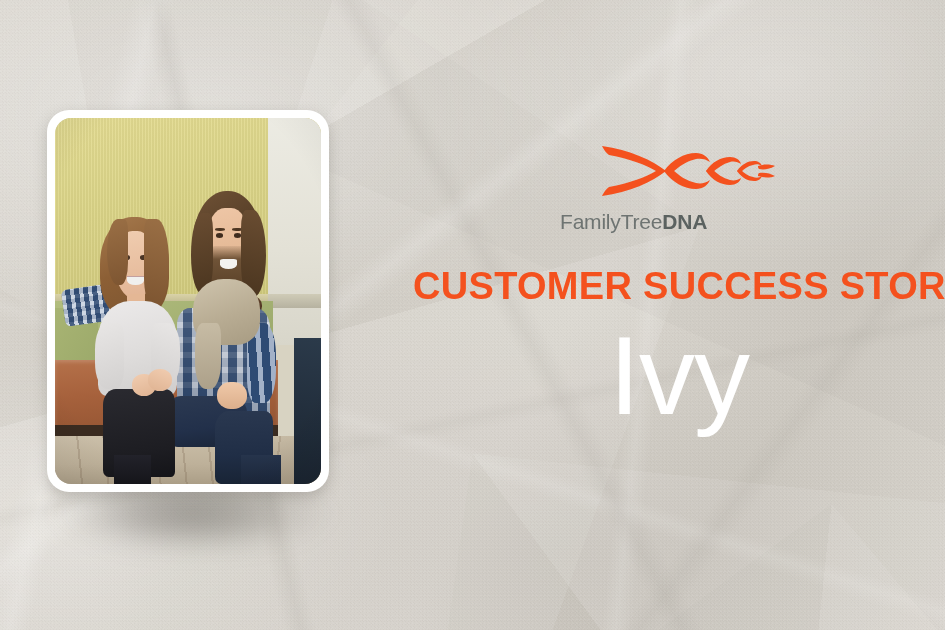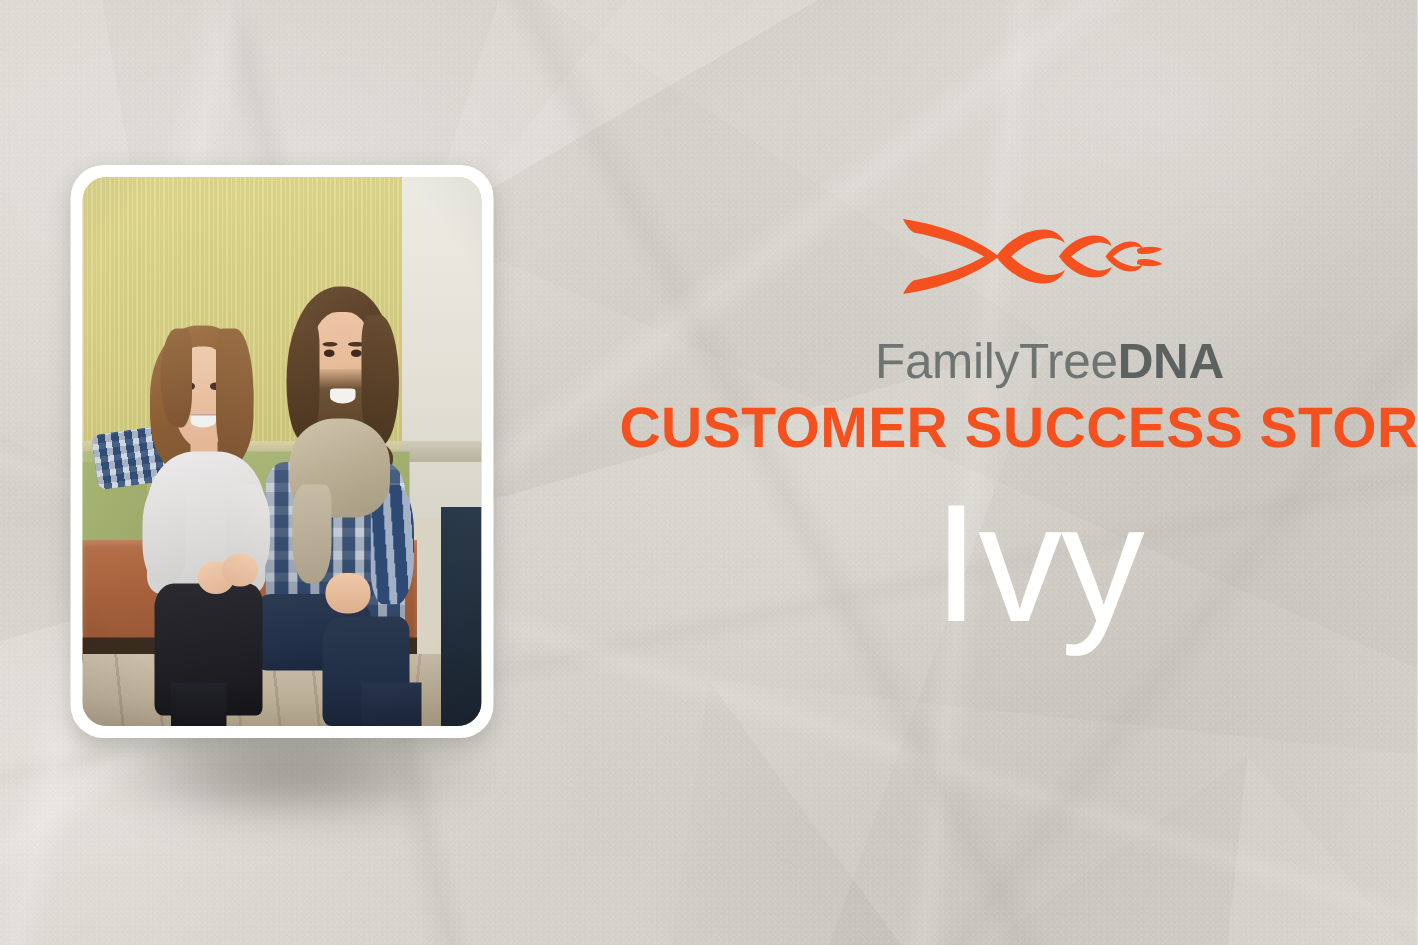--- a/index.html
+++ b/index.html
@@ -324,42 +324,42 @@
   }
 
   
   #brand-block {
     position:absolute;
     left:560px; top:140px;
     width:256px;
   }
   #logo-mark { display:block; width:176px; height:62px; margin:0 auto; }
   #logo-wordmark {
-    margin-top:20px;
-    text-align:right;
-    font-size:33px;
+    margin-top:8px;
+    text-align:left;
+    font-size:21px;
     letter-spacing:-.2px;
     white-space:nowrap;
   }
   #logo-wordmark .wm-light { color:#6e7472; font-weight:400; }
   #logo-wordmark .wm-bold  { color:#5b6260; font-weight:700; }
 
   #headline {
     position:absolute;
     left:413px; top:265px;
     font-size:38px;
     font-weight:700;
     letter-spacing:.3px;
     color:#f4511e;
     white-space:nowrap;
   }
 
   #subject-name {
     position:absolute;
-    left:622px; top:320px;
+    left:609px; top:320px;
     font-size:112px;
     font-weight:400;
     line-height:1;
     letter-spacing:-1px;
     color:#ffffff;
     white-space:nowrap;
   }
 </style>
 </head>
 <body>

